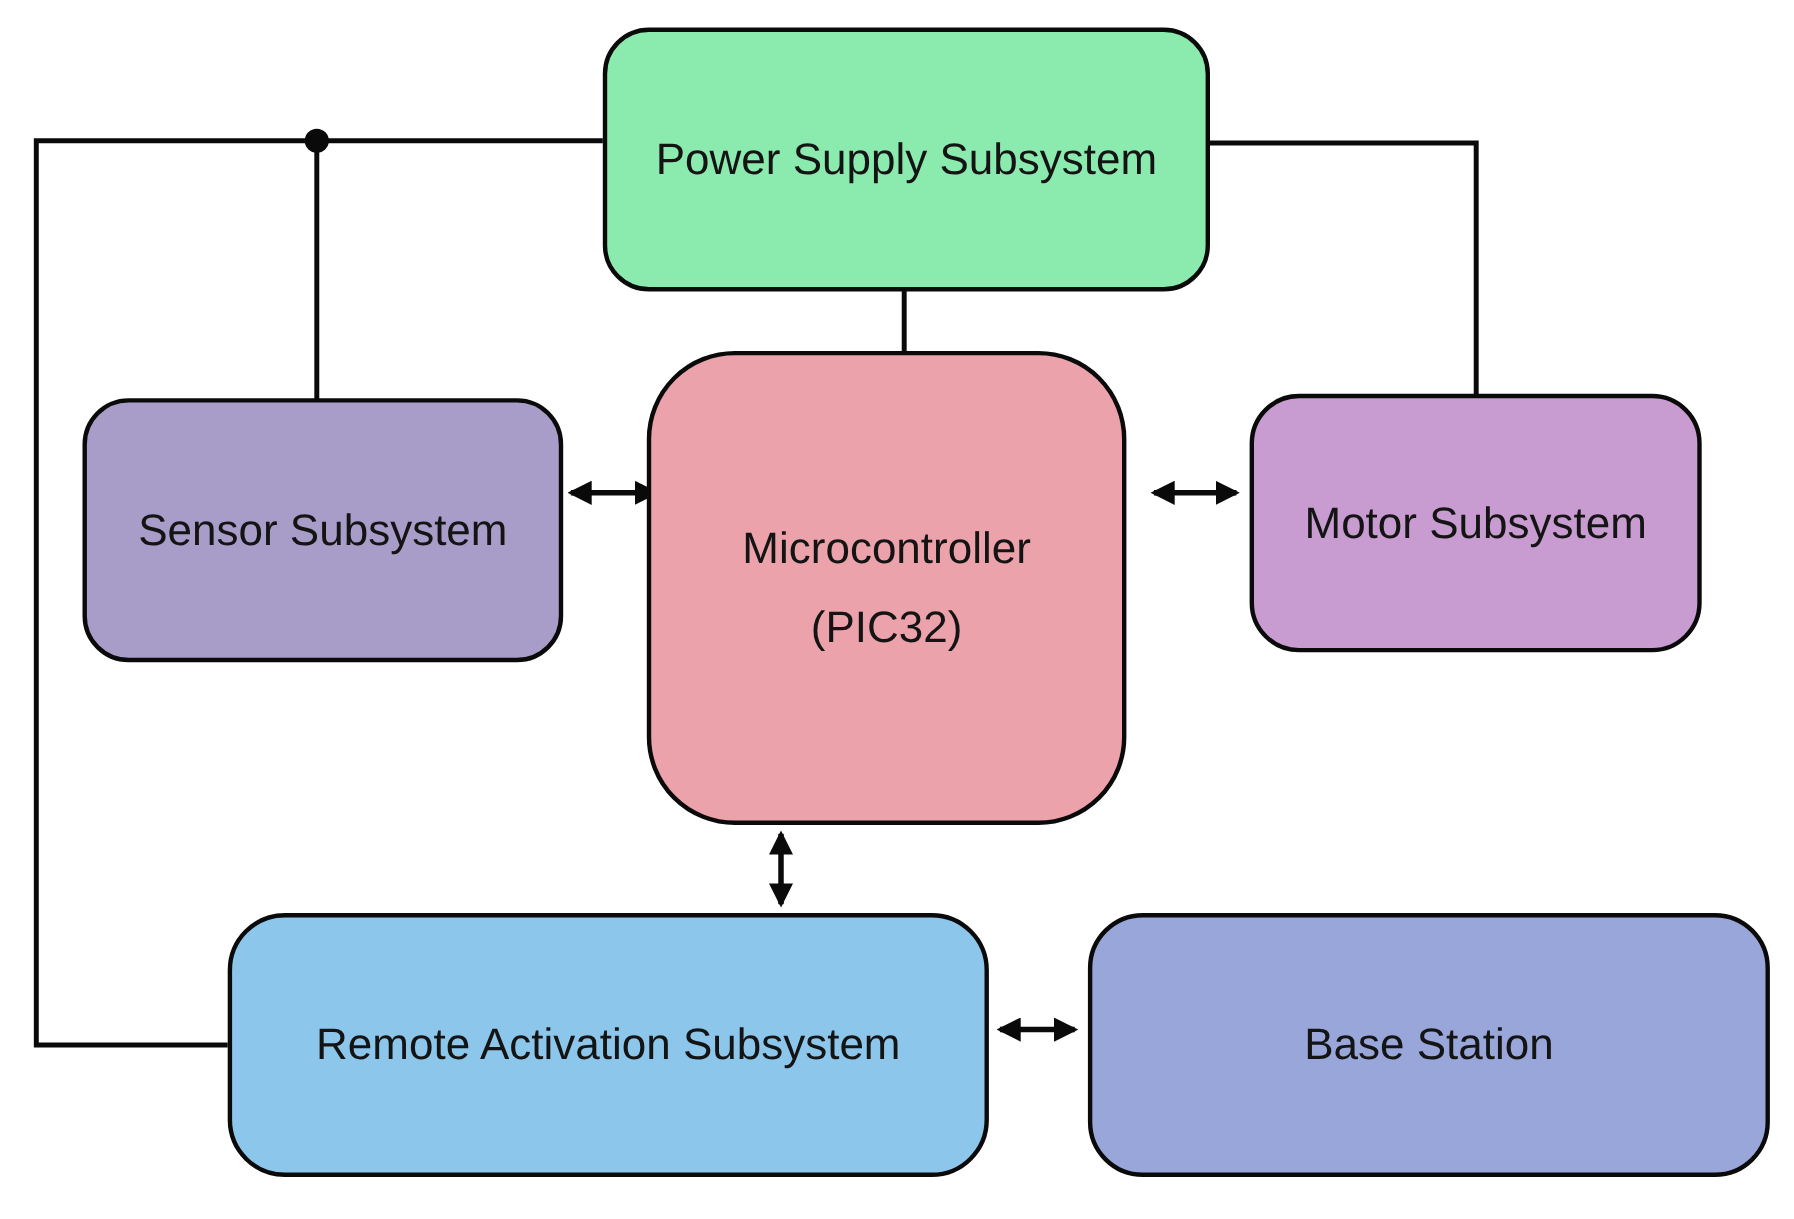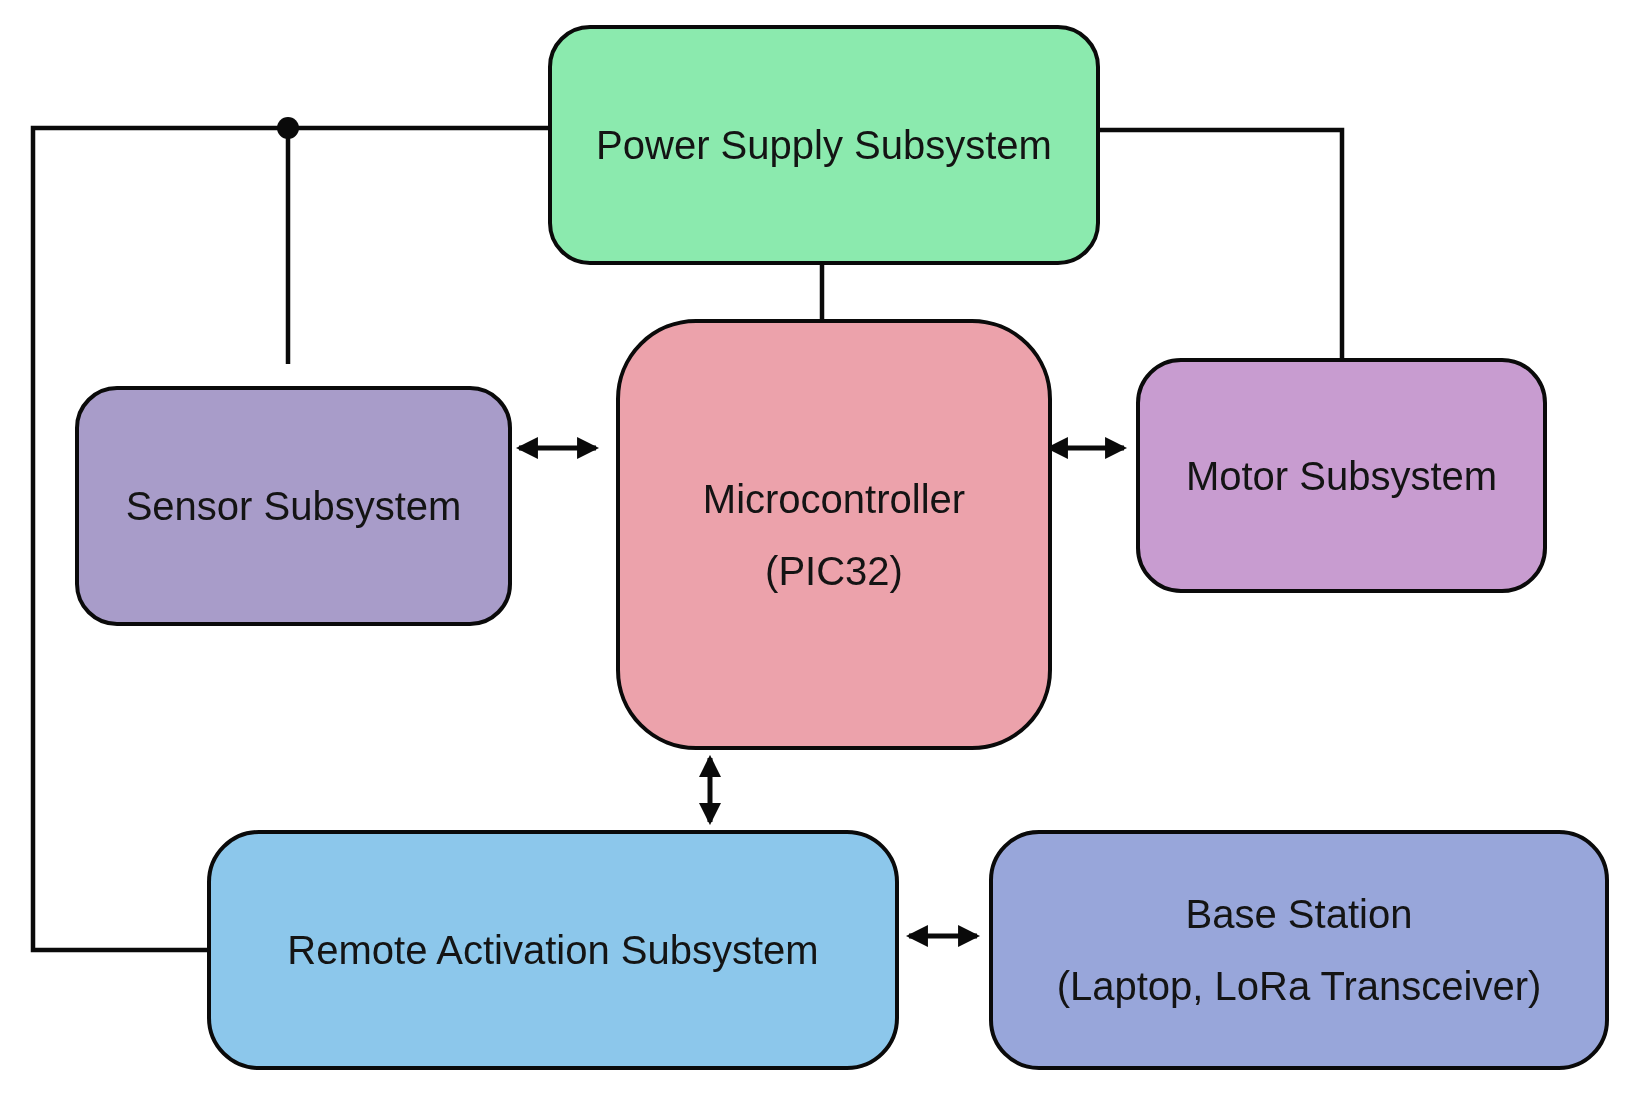--- a/index.html
+++ b/index.html
@@ -32,21 +32,21 @@
     flex-direction: column;
     align-items: center;
     justify-content: center;
     color: #141414;
     font-size: 40px;
     line-height: 1.15;
     gap: 26px;
   }
   #node-power   { left: 548px;  top: 25px;  width: 552px; height: 240px; border-radius: 42px; }
   #node-sensor  { left: 75px;   top: 362px; width: 437px; height: 240px; border-radius: 42px; }
-  #node-mcu     { left: 616px;  top: 319px; width: 436px; height: 431px; border-radius: 80px; }
+  #node-mcu     { left: 588px;  top: 319px; width: 436px; height: 431px; border-radius: 80px; }
   #node-motor   { left: 1136px; top: 358px; width: 411px; height: 235px; border-radius: 45px; }
   #node-remote  { left: 207px;  top: 830px; width: 692px; height: 240px; border-radius: 52px; }
   #node-base    { left: 989px;  top: 830px; width: 620px; height: 240px; border-radius: 50px; }
   .label { white-space: nowrap; }
 </style>
 </head>
 <body>
 
 <div class="stage" style="background-color: rgb(255, 255, 255);">
 
@@ -71,35 +71,34 @@
       <line x1="1049" y1="448" x2="1124" y2="448" marker-start="url(#ah)" marker-end="url(#ah)"></line>
       <line x1="710" y1="758" x2="710" y2="822" marker-start="url(#ah)" marker-end="url(#ah)"></line>
       <line x1="909" y1="936" x2="977" y2="936" marker-start="url(#ah)" marker-end="url(#ah)"></line>
     </g>
   </svg>
 
   <div class="node" id="node-power" style="background-color: rgb(139, 234, 174);">
     <div class="label">Power Supply Subsystem</div>
   </div>
 
-  <div class="node" id="node-sensor" style="background-color: rgb(168, 156, 201); margin-top: 24px;">
+  <div class="node" id="node-sensor" style="background-color: rgb(168, 156, 201);">
     <div class="label">Sensor Subsystem</div>
   </div>
 
   <div class="node" id="node-mcu" style="background-color: rgb(236, 162, 171);">
     <div class="label">Microcontroller</div>
     <div class="label">(PIC32)</div>
   </div>
 
   <div class="node" id="node-motor" style="background-color: rgb(200, 156, 208);">
     <div class="label">Motor Subsystem</div>
   </div>
 
   <div class="node" id="node-remote" style="background-color: rgb(140, 199, 235);">
     <div class="label">Remote Activation Subsystem</div>
   </div>
 
   <div class="node" id="node-base" style="background-color: rgb(152, 166, 218);">
     <div class="label">Base Station</div>
-    <div class="label">(Laptop, LoRa Transceiver)</div>
   </div>
 
 </div>
 
 </body></html>

